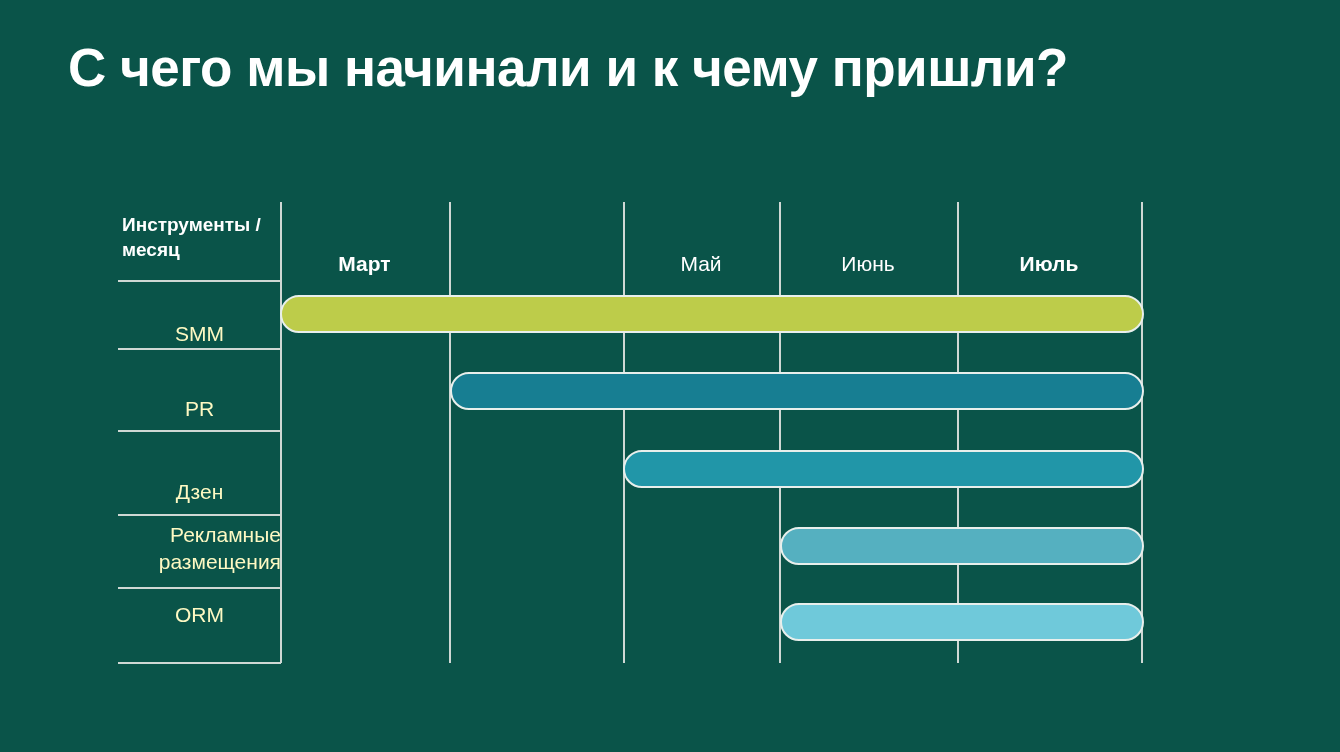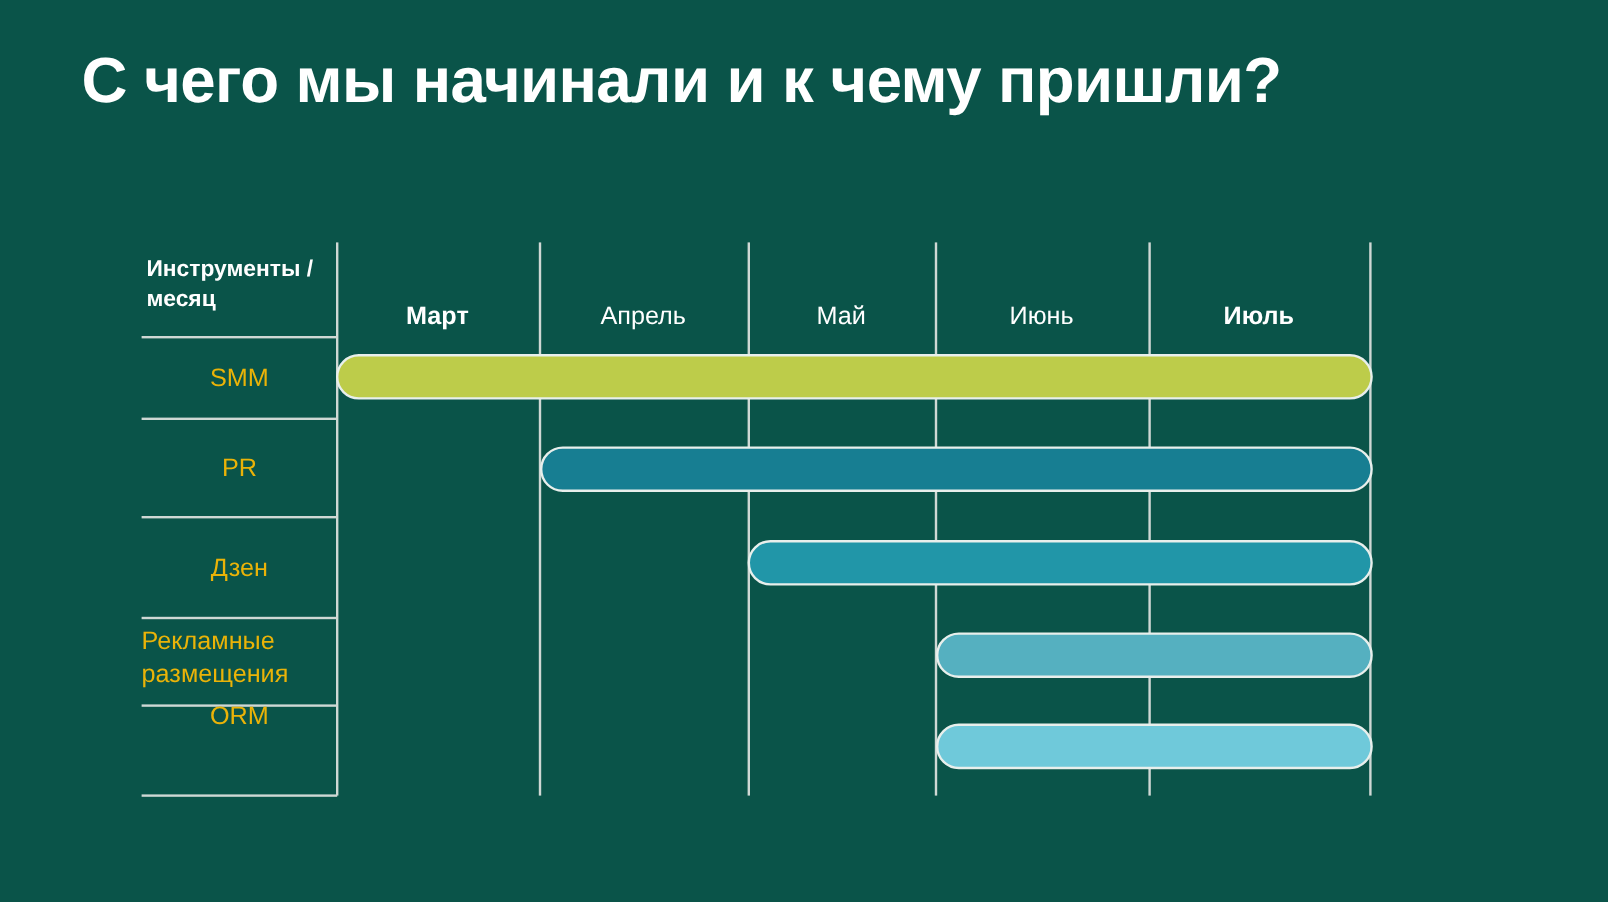--- a/index.html
+++ b/index.html
@@ -71,27 +71,28 @@
     color: #ffffff;
     font-size: 21px;
     white-space: nowrap;
   }
 
   
   .row-label {
     position: absolute;
     left: 118px;
     width: 163px;
-    text-align: left;
-    color: #eab308;
+    text-align: right;
+    color: #fef9c3;
     font-size: 21px;
     line-height: 27px;
     display: flex;
     align-items: center;
     justify-content: center;
+    margin-top: 18px;
   }
 
   #corner-label {
     position: absolute;
     left: 122px;
     top: 212px;
     width: 170px;
     color: #ffffff;
     font-size: 19px;
     line-height: 25px;
@@ -127,29 +128,28 @@
     <div class="hline" style="top:280px;"></div>
     <div class="hline" style="top:348px;"></div>
     <div class="hline" style="top:430px;"></div>
     <div class="hline" style="top:514px;"></div>
     <div class="hline" style="top:587px;"></div>
     <div class="hline" style="top:662px;"></div>
 
     <div id="corner-label">Инструменты / месяц</div>
 
     <div class="month-label" style="left:280px; width:169px;font-weight:bold;">Март</div>
-    <div class="month-label" style="left:449px; width:174px;">Апрель</div>
     <div class="month-label" style="left:623px; width:156px;">Май</div>
     <div class="month-label" style="left:779px; width:178px;text-align:center;">Июнь</div>
     <div class="month-label" style="left:957px; width:184px;font-weight:bold;">Июль</div>
 
     <div class="row-label" style="top:282px; height:66px;">SMM</div>
     <div class="row-label" style="top:432px; height:82px;">Дзен</div>
     <div class="row-label" style="top:350px; height:80px;">PR</div>
-    <div class="row-label" style="top:512px; height:71px;">Рекламные размещения</div>
+    <div class="row-label" style="top:494px; height:71px;">Рекламные размещения</div>
     <div class="row-label" style="top:560px; height:73px;">ORM</div>
 
     <div class="bar" style="left:280px;  top:295px; width:864px; background:#bdcc4a;"></div>
     <div class="bar" style="left:450px;  top:372px; width:694px; background:#177e92;"></div>
     <div class="bar" style="left:623px;  top:450px; width:521px; background:#2196a8;"></div>
     <div class="bar" style="left:780px;  top:527px; width:364px; background:#55b0c0;"></div>
     <div class="bar" style="left:780px;  top:603px; width:364px; background:#6fc9da;"></div>
 
   </div>
 </div>

